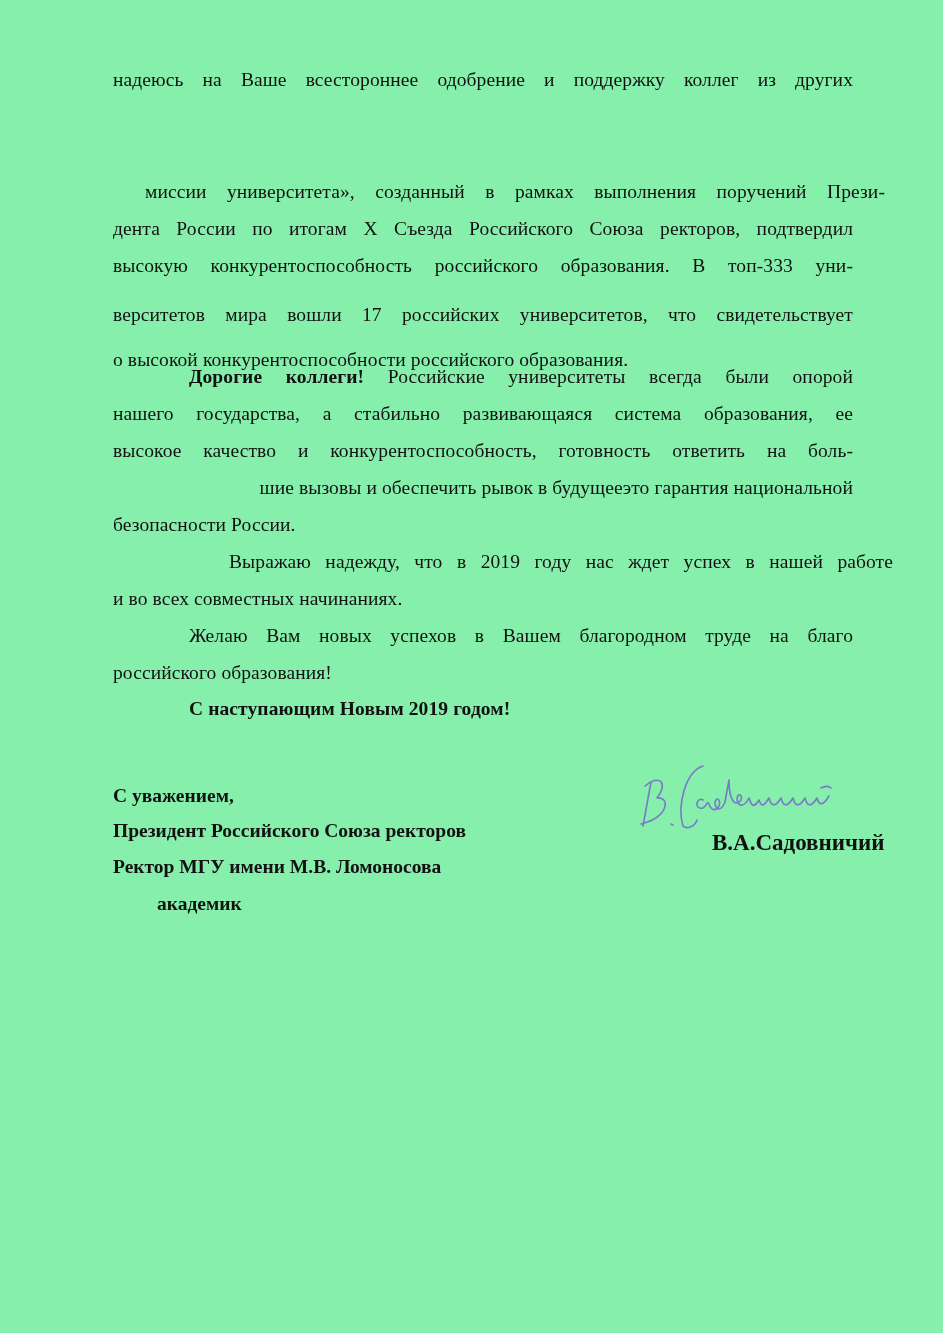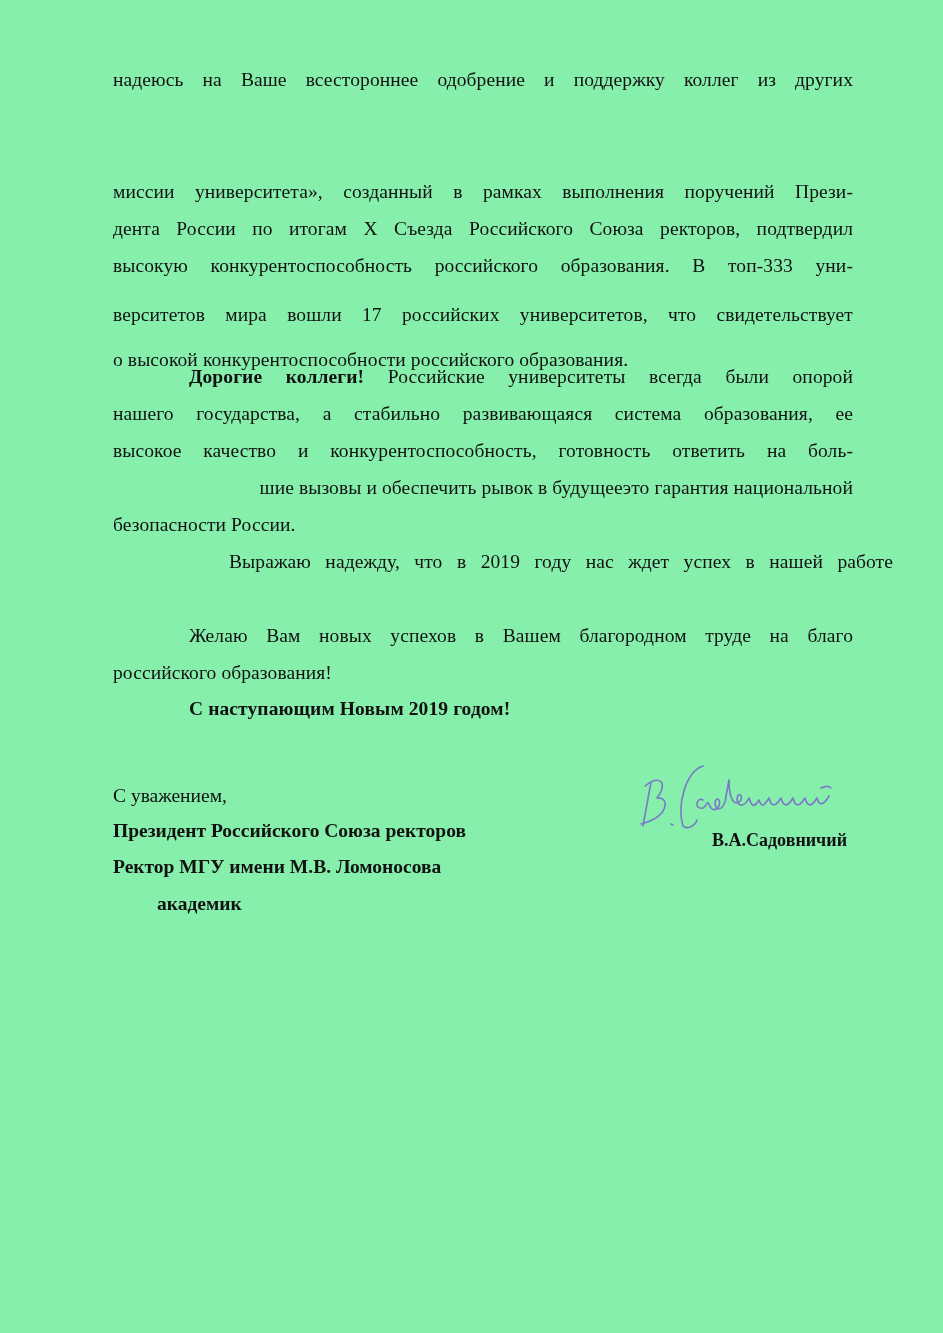--- a/index.html
+++ b/index.html
@@ -14,56 +14,57 @@
     font-family: "Liberation Serif", "DejaVu Serif", serif;
     font-size: 19.5px; line-height: 24px; white-space: nowrap;
     letter-spacing: 0.1px;
   }
   .justify { text-align: justify; text-align-last: justify; }
   .indent { left: 189px; width: 664px; }
   .bold { font-weight: bold; }
   .sig-name {
     position: absolute; left: 712px; top: 830px;
     font-family: "Liberation Serif", "DejaVu Serif", serif;
-    font-size: 18px; font-weight: bold; white-space: nowrap;
+    font-size: 23px; font-weight: bold; white-space: nowrap;
   }
   .signature { position: absolute; left: 625px; top: 760px; width: 240px; height: 75px; }
   .closing { position: absolute; left: 113px; font-family: "Liberation Serif", "DejaVu Serif", serif; font-size: 19.5px; white-space: nowrap; }
   .closing.bold { font-weight: bold; }
 </style>
 </head>
 <body>
 
 <div class="page">
 
   <div class="line justify" style="top:68px;">надеюсь на Ваше всестороннее одобрение и поддержку коллег из других</div>
 
-  <div class="line justify" style="top:180px;">миссии университета», созданный в рамках выполнения поручений Прези-</div>
+  <div class="line justify" style="top:180px;margin-left:32px;">миссии университета», созданный в рамках выполнения поручений Прези-</div>
   <div class="line justify" style="top:217px;">дента России по итогам X Съезда Российского Союза ректоров, подтвердил</div>
   <div class="line justify" style="top:254px;">высокую конкурентоспособность российского образования. В топ-333 уни-</div>
   <div class="line justify" style="top:291px;margin-top:12px;">верситетов мира вошли 17 российских университетов, что свидетельствует</div>
   <div class="line" style="top:328px;margin-top:20px;">о высокой конкурентоспособности российского образования.</div>
 
   <div class="line justify indent" style="top:365px;"><span class="bold">Дорогие коллеги!</span><span> Российские университеты всегда были опорой</span></div>
   <div class="line justify" style="top:402px;">нашего государства, а стабильно развивающаяся система образования, ее</div>
   <div class="line justify" style="top:439px;">высокое качество и конкурентоспособность, готовность ответить на боль-</div>
   <div class="line" style="top:476px; display:flex; justify-content:flex-end;">
       <span>шие вызовы и обеспечить рывок в будущее</span>
       <span>это гарантия национальной</span>
     </div>
   <div class="line" style="top:513px;">безопасности России.</div>
 
   <div class="line justify indent" style="top:550px;margin-left:40px;">Выражаю надежду, что в 2019 году нас ждет успех в нашей работе</div>
+  <div class="line" style="top:587px;">и во всех совместных начинаниях.</div>
 
   <div class="line justify indent" style="top:624px;">Желаю Вам новых успехов в Вашем благородном труде на благо</div>
   <div class="line" style="top:661px;">российского образования!</div>
 
   <div class="line bold indent" style="top:697px;">С наступающим Новым 2019 годом!</div>
 
-  <div class="closing" style="top:785px;">С уважением,</div>
+  <div class="closing" style="top:785px;font-weight:bold;">С уважением,</div>
   <div class="closing bold" style="top:820px;">Президент Российского Союза ректоров</div>
   <div class="closing bold" style="top:856px;">Ректор МГУ имени М.В. Ломоносова</div>
   <div class="closing bold" style="top:893px;margin-left:44px;">академик</div>
 
   <svg class="signature" viewBox="0 0 240 75">
     <g fill="none" stroke="#7b78c8" stroke-width="1.6" stroke-linecap="round" stroke-linejoin="round">
 
       <path d="M18 66 L26 22 M20 26 C34 14 44 22 32 38 C44 36 46 56 16 64"></path>
 
       <path d="M46 64 L48 65"></path>

